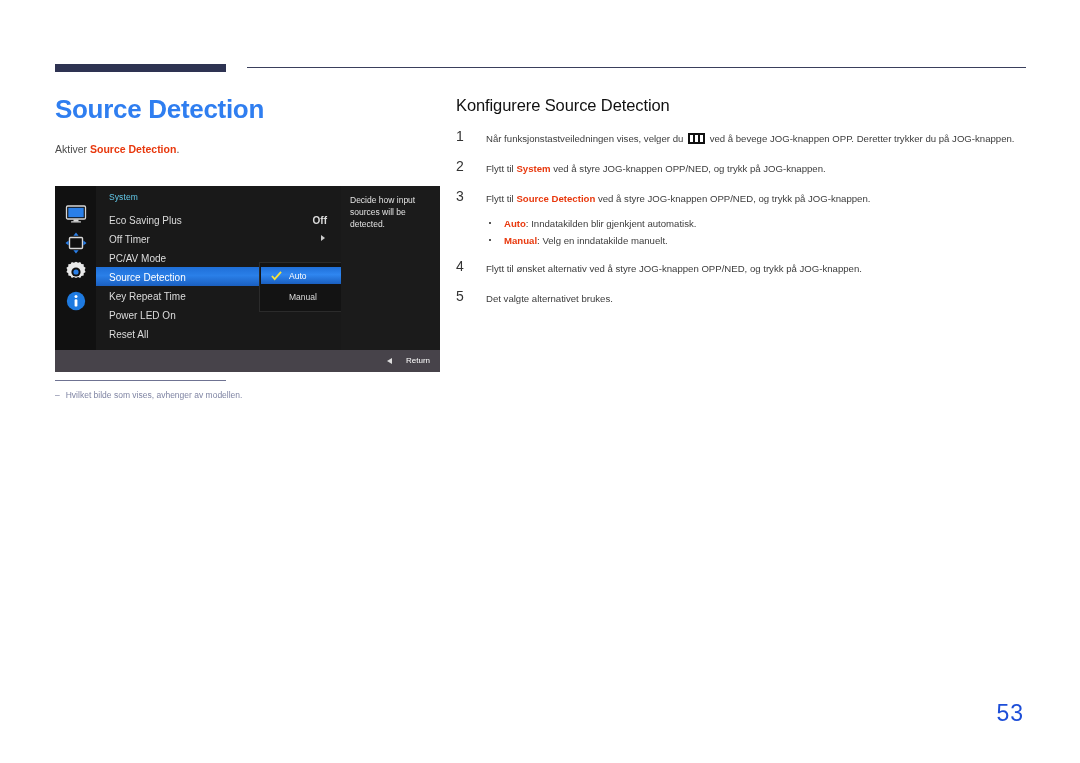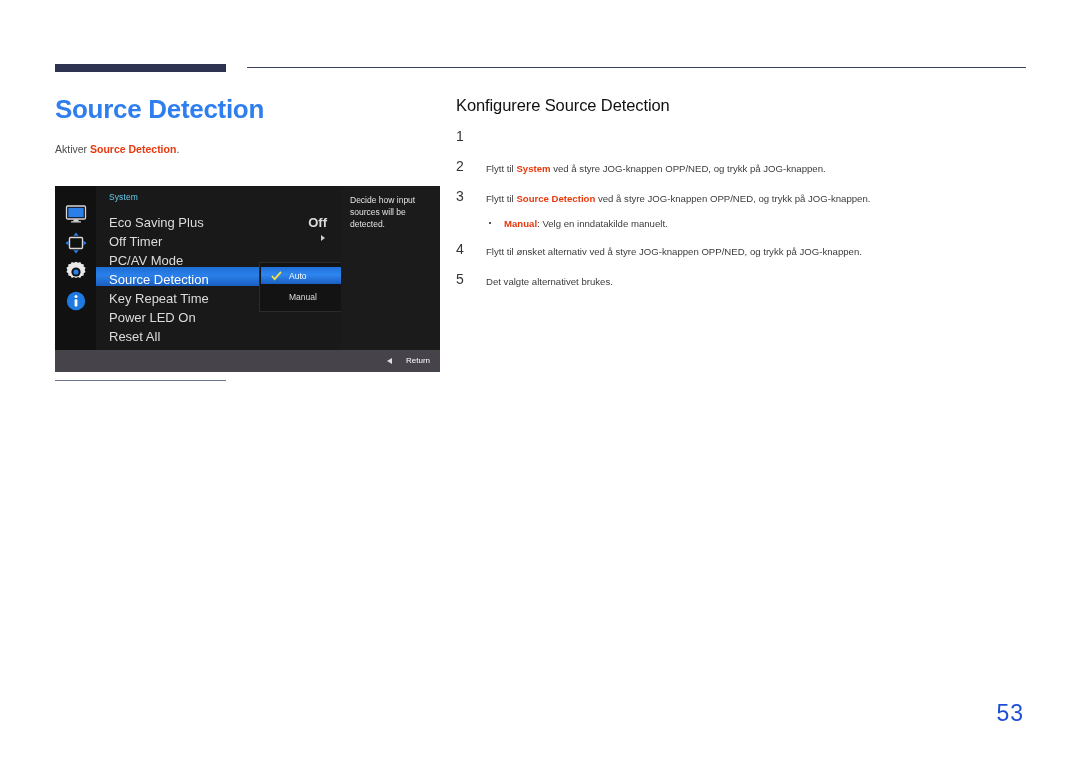--- a/index.html
+++ b/index.html
@@ -94,21 +94,21 @@
     left: 13px; top: 6px;
     font-size: 8.5px;
     color: #63c8e8;
     letter-spacing: 0.1px;
   }
   .osd-row {
     position: absolute;
     left: 0;
     width: 245px; height: 19px;
     color: #dcdcdc;
-    font-size: 13px;
+    font-size: 10px;
   }
   .osd-row .lbl {
     position: absolute;
     left: 13px; top: 5px;
     white-space: nowrap;
   }
   .osd-row .val {
     position: absolute;
     right: 14px; top: 5px; font-weight: bold;
   }
@@ -400,45 +400,54 @@
   </div>
 
   <div id="osd-bottombar">
     <span id="osd-return-arrow"></span>
     <span id="osd-return-label">Return</span>
   </div>
 </div>
 
 <div id="footnote-wrap">
   <div id="footnote-rule"></div>
+  <div id="footnote-text">
+    <span class="dash">‒</span><span>Hvilket bilde som vises, avhenger av modellen.</span>
+  </div>
 </div>
 
 <div id="right-column">
   <h2 id="section-heading">Konfigurere Source Detection</h2>
 
   <div class="step">
     <span class="step-num">1</span>
+    <div class="step-text">
+      <span>Når funksjonstastveiledningen vises, velger du </span><span class="jog-icon"><i></i><i></i><i></i></span><span> ved å bevege JOG-knappen OPP. Deretter trykker du på JOG-knappen.</span>
+    </div>
   </div>
 
   <div class="step">
     <span class="step-num">2</span>
     <div class="step-text">
       <span>Flytt til </span><span class="hl">System</span><span> ved å styre JOG-knappen OPP/NED, og trykk på JOG-knappen.</span>
     </div>
   </div>
 
   <div class="step">
     <span class="step-num">3</span>
     <div class="step-text">
       <span>Flytt til </span><span class="hl">Source Detection</span><span> ved å styre JOG-knappen OPP/NED, og trykk på JOG-knappen.</span>
     </div>
   </div>
 
   <div class="bullets">
     <div class="bullet">
+      <span class="hl">Auto</span><span>: Inndatakilden blir gjenkjent automatisk.</span>
+    </div>
+    <div class="bullet">
       <span class="hl">Manual</span><span>: Velg en inndatakilde manuelt.</span>
     </div>
   </div>
 
   <div class="step">
     <span class="step-num">4</span>
     <div class="step-text">Flytt til ønsket alternativ ved å styre JOG-knappen OPP/NED, og trykk på JOG-knappen.</div>
   </div>
 
   <div class="step">

